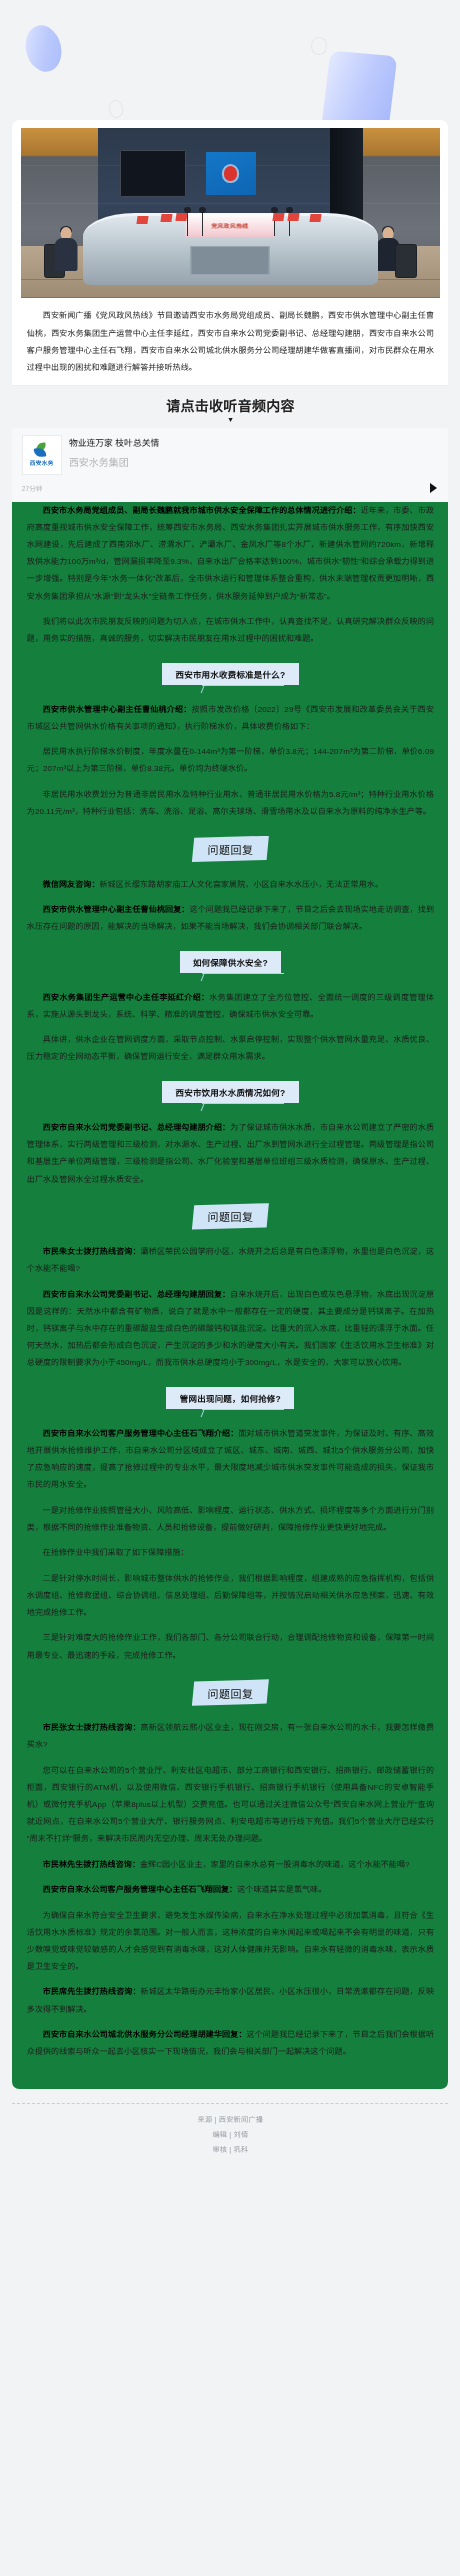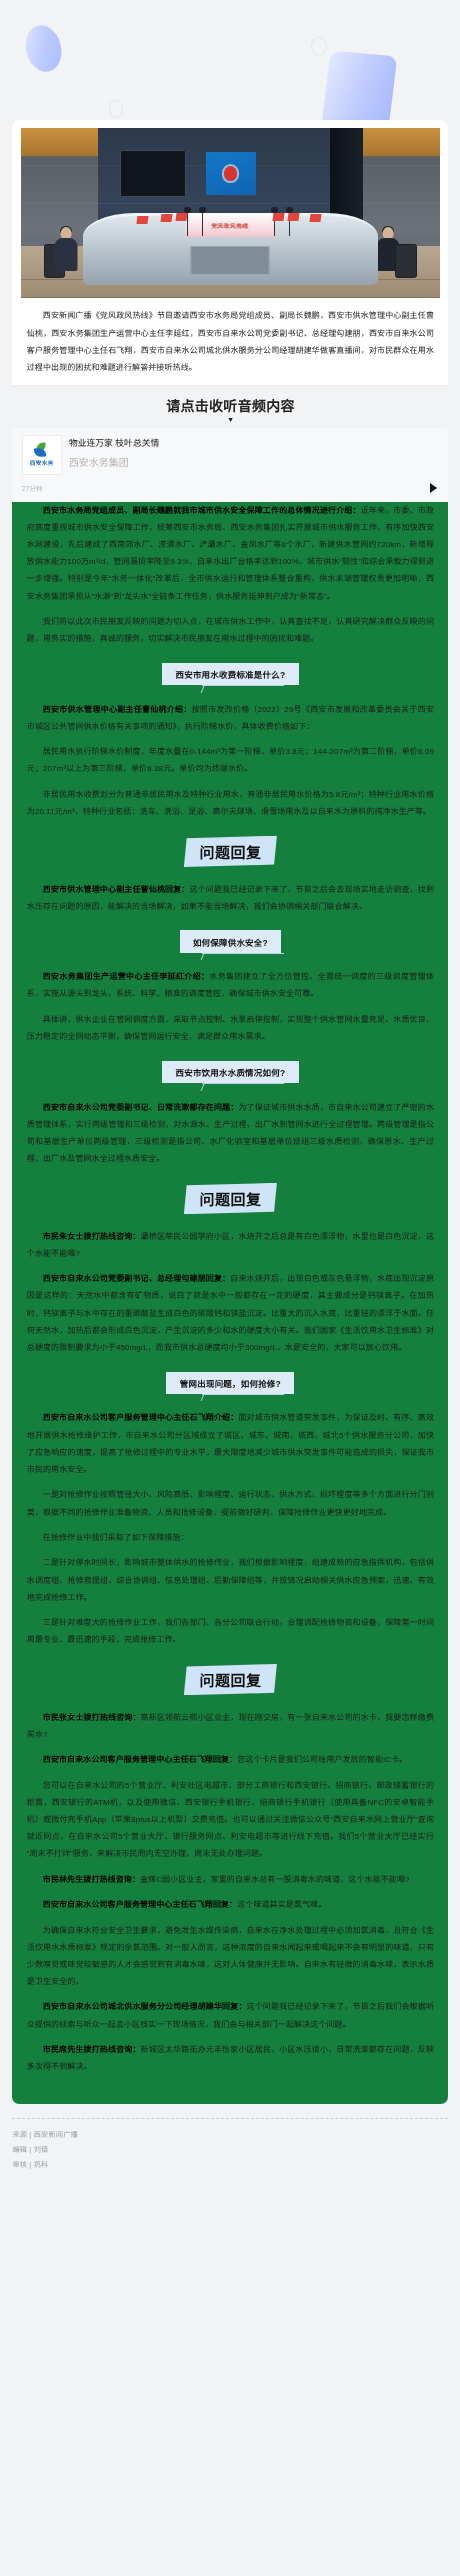--- a/index.html
+++ b/index.html
@@ -298,22 +298,22 @@
   }
 
   
   .reply-badge-wrap {
     display: flex; justify-content: center;
     margin: 15.5px 0 13.4px 0;
   }
   .reply-badge {
     position: relative;
     padding: 5.2px 15.5px;
-    font-size: 15px;
-    font-weight: bold;
+    font-size: 11px;
+    font-weight: normal;
     color: #111;
     letter-spacing: 0.5px;
   }
   .reply-badge .bg {
     position: absolute; left: 0; top: 0; right: 0; bottom: 0;
     background: #cfe4f6;
     clip-path: polygon(3% 8%, 100% 0%, 97% 92%, 0% 100%);
     z-index: 0;
   }
   .reply-badge .txt { position: relative; z-index: 1; }
@@ -321,21 +321,21 @@
   
   .divider {
     margin: 13.4px 12.4px 0 12.4px;
     width: 436px;
     border-top: 0.5px dashed #c9cdd4;
     position: relative; z-index: 2;
   }
   .credits {
     margin: 8.2px 12.4px 13.4px 12.4px;
     width: 436px;
-    position: relative; z-index: 2;
+    position: relative; z-index: 2; text-align: center;
   }
   .credits div {
     font-size: 7.2px;
     color: #9aa0a6;
     line-height: 2.1;
     letter-spacing: 0.2px;
   }
 </style>
 </head>
 <body>
@@ -457,38 +457,41 @@
     <p class="p">
       <b>西安市供水管理中心副主任曹仙桃介绍：</b><span>按照市发改价格〔2022〕29号《西安市发展和改革委员会关于西安市城区公共管网供水价格有关事项的通知》，执行阶梯水价，具体收费价格如下：</span>
     </p>
     <p class="p">居民用水执行阶梯水价制度，年度水量在0-144m³为第一阶梯，单价3.8元；144-207m³为第二阶梯，单价6.09元；207m³以上为第三阶梯，单价8.38元。单价均为终端水价。</p>
     <p class="p">非居民用水收费划分为普通非居民用水及特种行业用水，普通非居民用水价格为5.8元/m³；特种行业用水价格为20.11元/m³，特种行业包括：洗车、洗浴、足浴、高尔夫球场、滑雪场用水及以自来水为原料的纯净水生产等。</p>
 
     <div class="reply-badge-wrap">
       <div class="reply-badge"><span class="bg"></span><span class="txt">问题回复</span></div>
     </div>
     <p class="p">
+      <b>微信网友咨询：</b><span>新城区长缨东路胡家庙工人文化宫家属院，小区自来水水压小，无法正常用水。</span>
+    </p>
+    <p class="p">
       <b>西安市供水管理中心副主任曹仙桃回复：</b><span>这个问题我已经记录下来了，节目之后会去现场实地走访调查，找到水压存在问题的原因，能解决的当场解决，如果不能当场解决，我们会协调相关部门联合解决。</span>
     </p>
 
     <div class="q-head-wrap">
       <div class="q-head">如何保障供水安全?</div>
       <span class="q-head-tail"></span>
     </div>
     <p class="p">
       <b>西安水务集团生产运营中心主任李延红介绍：</b><span>水务集团建立了全方位管控、全面统一调度的三级调度管理体系，实施从源头到龙头，系统、科学、精准的调度管控，确保城市供水安全可靠。</span>
     </p>
     <p class="p">具体讲，供水企业在管网调度方面，采取节点控制、水泵启停控制，实现整个供水管网水量充足、水质优良、压力稳定的全网动态平衡，确保管网运行安全，满足群众用水需求。</p>
 
     <div class="q-head-wrap">
       <div class="q-head">西安市饮用水水质情况如何?</div>
       <span class="q-head-tail"></span>
     </div>
     <p class="p">
-      <b>西安市自来水公司党委副书记、日常洗漱都存在问题：</b><span>为了保证城市供水水质，市自来水公司建立了严密的水质管理体系，实行两级管理和三级检测，对水源水、生产过程、出厂水到管网水进行全过程管理。两级管理是指公司和基层生产单位两级管理，三级检测是指公司、水厂化验室和基层单位班组三级水质检测，确保原水、生产过程、出厂水及管网水全过程水质安全。</span>
+      <b>西安市自来水公司党委副书记、总经理勾建朋介绍：</b><span>为了保证城市供水水质，市自来水公司建立了严密的水质管理体系，实行两级管理和三级检测，对水源水、生产过程、出厂水到管网水进行全过程管理。两级管理是指公司和基层生产单位两级管理，三级检测是指公司、水厂化验室和基层单位班组三级水质检测，确保原水、生产过程、出厂水及管网水全过程水质安全。</span>
     </p>
 
     <div class="reply-badge-wrap">
       <div class="reply-badge"><span class="bg"></span><span class="txt">问题回复</span></div>
     </div>
     <p class="p">
       <b>市民朱女士拨打热线咨询：</b><span>灞桥区荣民公园学府小区，水烧开之后总是有白色漂浮物，水里也是白色沉淀，这个水能不能喝?</span>
     </p>
     <p class="p">
       <b>西安市自来水公司党委副书记、总经理勾建朋回复：</b><span>自来水烧开后，出现白色或灰色悬浮物，水底出现沉淀原因是这样的：天然水中都含有矿物质，说白了就是水中一般都存在一定的硬度，其主要成分是钙镁离子。在加热时，钙镁离子与水中存在的重碳酸盐生成白色的碳酸钙和镁盐沉淀。比重大的沉入水底，比重轻的漂浮于水面。任何天然水，加热后都会形成白色沉淀，产生沉淀的多少和水的硬度大小有关。我们国家《生活饮用水卫生标准》对总硬度的限制要求为小于450mg/L，而我市供水总硬度均小于300mg/L，水是安全的，大家可以放心饮用。</span>
@@ -505,38 +508,35 @@
     <p class="p">在抢修作业中我们采取了如下保障措施：</p>
     <p class="p">二是针对停水时间长，影响城市整体供水的抢修作业，我们根据影响程度，组建成熟的应急指挥机构，包括供水调度组、抢修救援组、综合协调组、信息处理组、后勤保障组等，并按情况启动相关供水应急预案，迅速、有效地完成抢修工作。</p>
     <p class="p">三是针对难度大的抢修作业工作，我们各部门、各分公司联合行动，合理调配抢修物资和设备，保障第一时间用最专业、最迅速的手段，完成抢修工作。</p>
 
     <div class="reply-badge-wrap">
       <div class="reply-badge"><span class="bg"></span><span class="txt">问题回复</span></div>
     </div>
     <p class="p">
       <b>市民张女士拨打热线咨询：</b><span>高新区领航云熙小区业主，现在刚交房，有一张自来水公司的水卡，我要怎样缴费买水?</span>
     </p>
-    <p class="p">
-      <b>西安市自来水公司客户服务管理中心主任石飞翔回复：</b><span>您这个卡片是我们公司给用户发放的智能IC卡。</span>
-    </p>
     <p class="p">您可以在自来水公司的5个营业厅、利安社区电超市、部分工商银行和西安银行、招商银行、邮政储蓄银行的柜面，西安银行的ATM机，以及使用微信、西安银行手机银行、招商银行手机银行（使用具备NFC的安卓智能手机）或微付充手机App（苹果8plus以上机型）交费充值。也可以通过关注微信公众号“西安自来水网上营业厅”查询就近网点，在自来水公司5个营业大厅、银行服务网点、利安电超市等进行线下充值。我们5个营业大厅已经实行“周末不打烊”服务，来解决市民周内无空办理、周末无处办理问题。</p>
 
     <p class="p">
       <b>市民林先生拨打热线咨询：</b><span>金辉C园小区业主，家里的自来水总有一股消毒水的味道，这个水能不能喝?</span>
     </p>
     <p class="p">
       <b>西安市自来水公司客户服务管理中心主任石飞翔回复：</b><span>这个味道其实是氯气味。</span>
     </p>
     <p class="p">为确保自来水符合安全卫生要求，避免发生水媒传染病，自来水在净水处理过程中必须加氯消毒，且符合《生活饮用水水质标准》规定的余氯范围。对一般人而言，这种浓度的自来水闻起来或喝起来不会有明显的味道，只有少数嗅觉或味觉较敏感的人才会感觉到有消毒水味，这对人体健康并无影响。自来水有轻微的消毒水味，表示水质是卫生安全的。</p>
 
     <p class="p">
+      <b>市民席先生拨打热线咨询：</b><span>新城区太华路街办元丰怡家小区居民，小区水压很小，日常洗漱都存在问题，反映多次得不到解决。</span>
+    </p>
+    <p class="p">
       <b>西安市自来水公司城北供水服务分公司经理胡建华回复：</b><span>这个问题我已经记录下来了，节目之后我们会根据听众提供的线索与听众一起去小区核实一下现场情况，我们会与相关部门一起解决这个问题。</span>
-    </p>
-    <p class="p">
-      <b>市民席先生拨打热线咨询：</b><span>新城区太华路街办元丰怡家小区居民，小区水压很小，日常洗漱都存在问题，反映多次得不到解决。</span>
     </p>
   </div>
 
   <div class="divider"></div>
   <div class="credits">
     <div>来源 | 西安新闻广播</div>
     <div>编辑 | 刘倩</div>
     <div>审核 | 巩科</div>
   </div>
 

